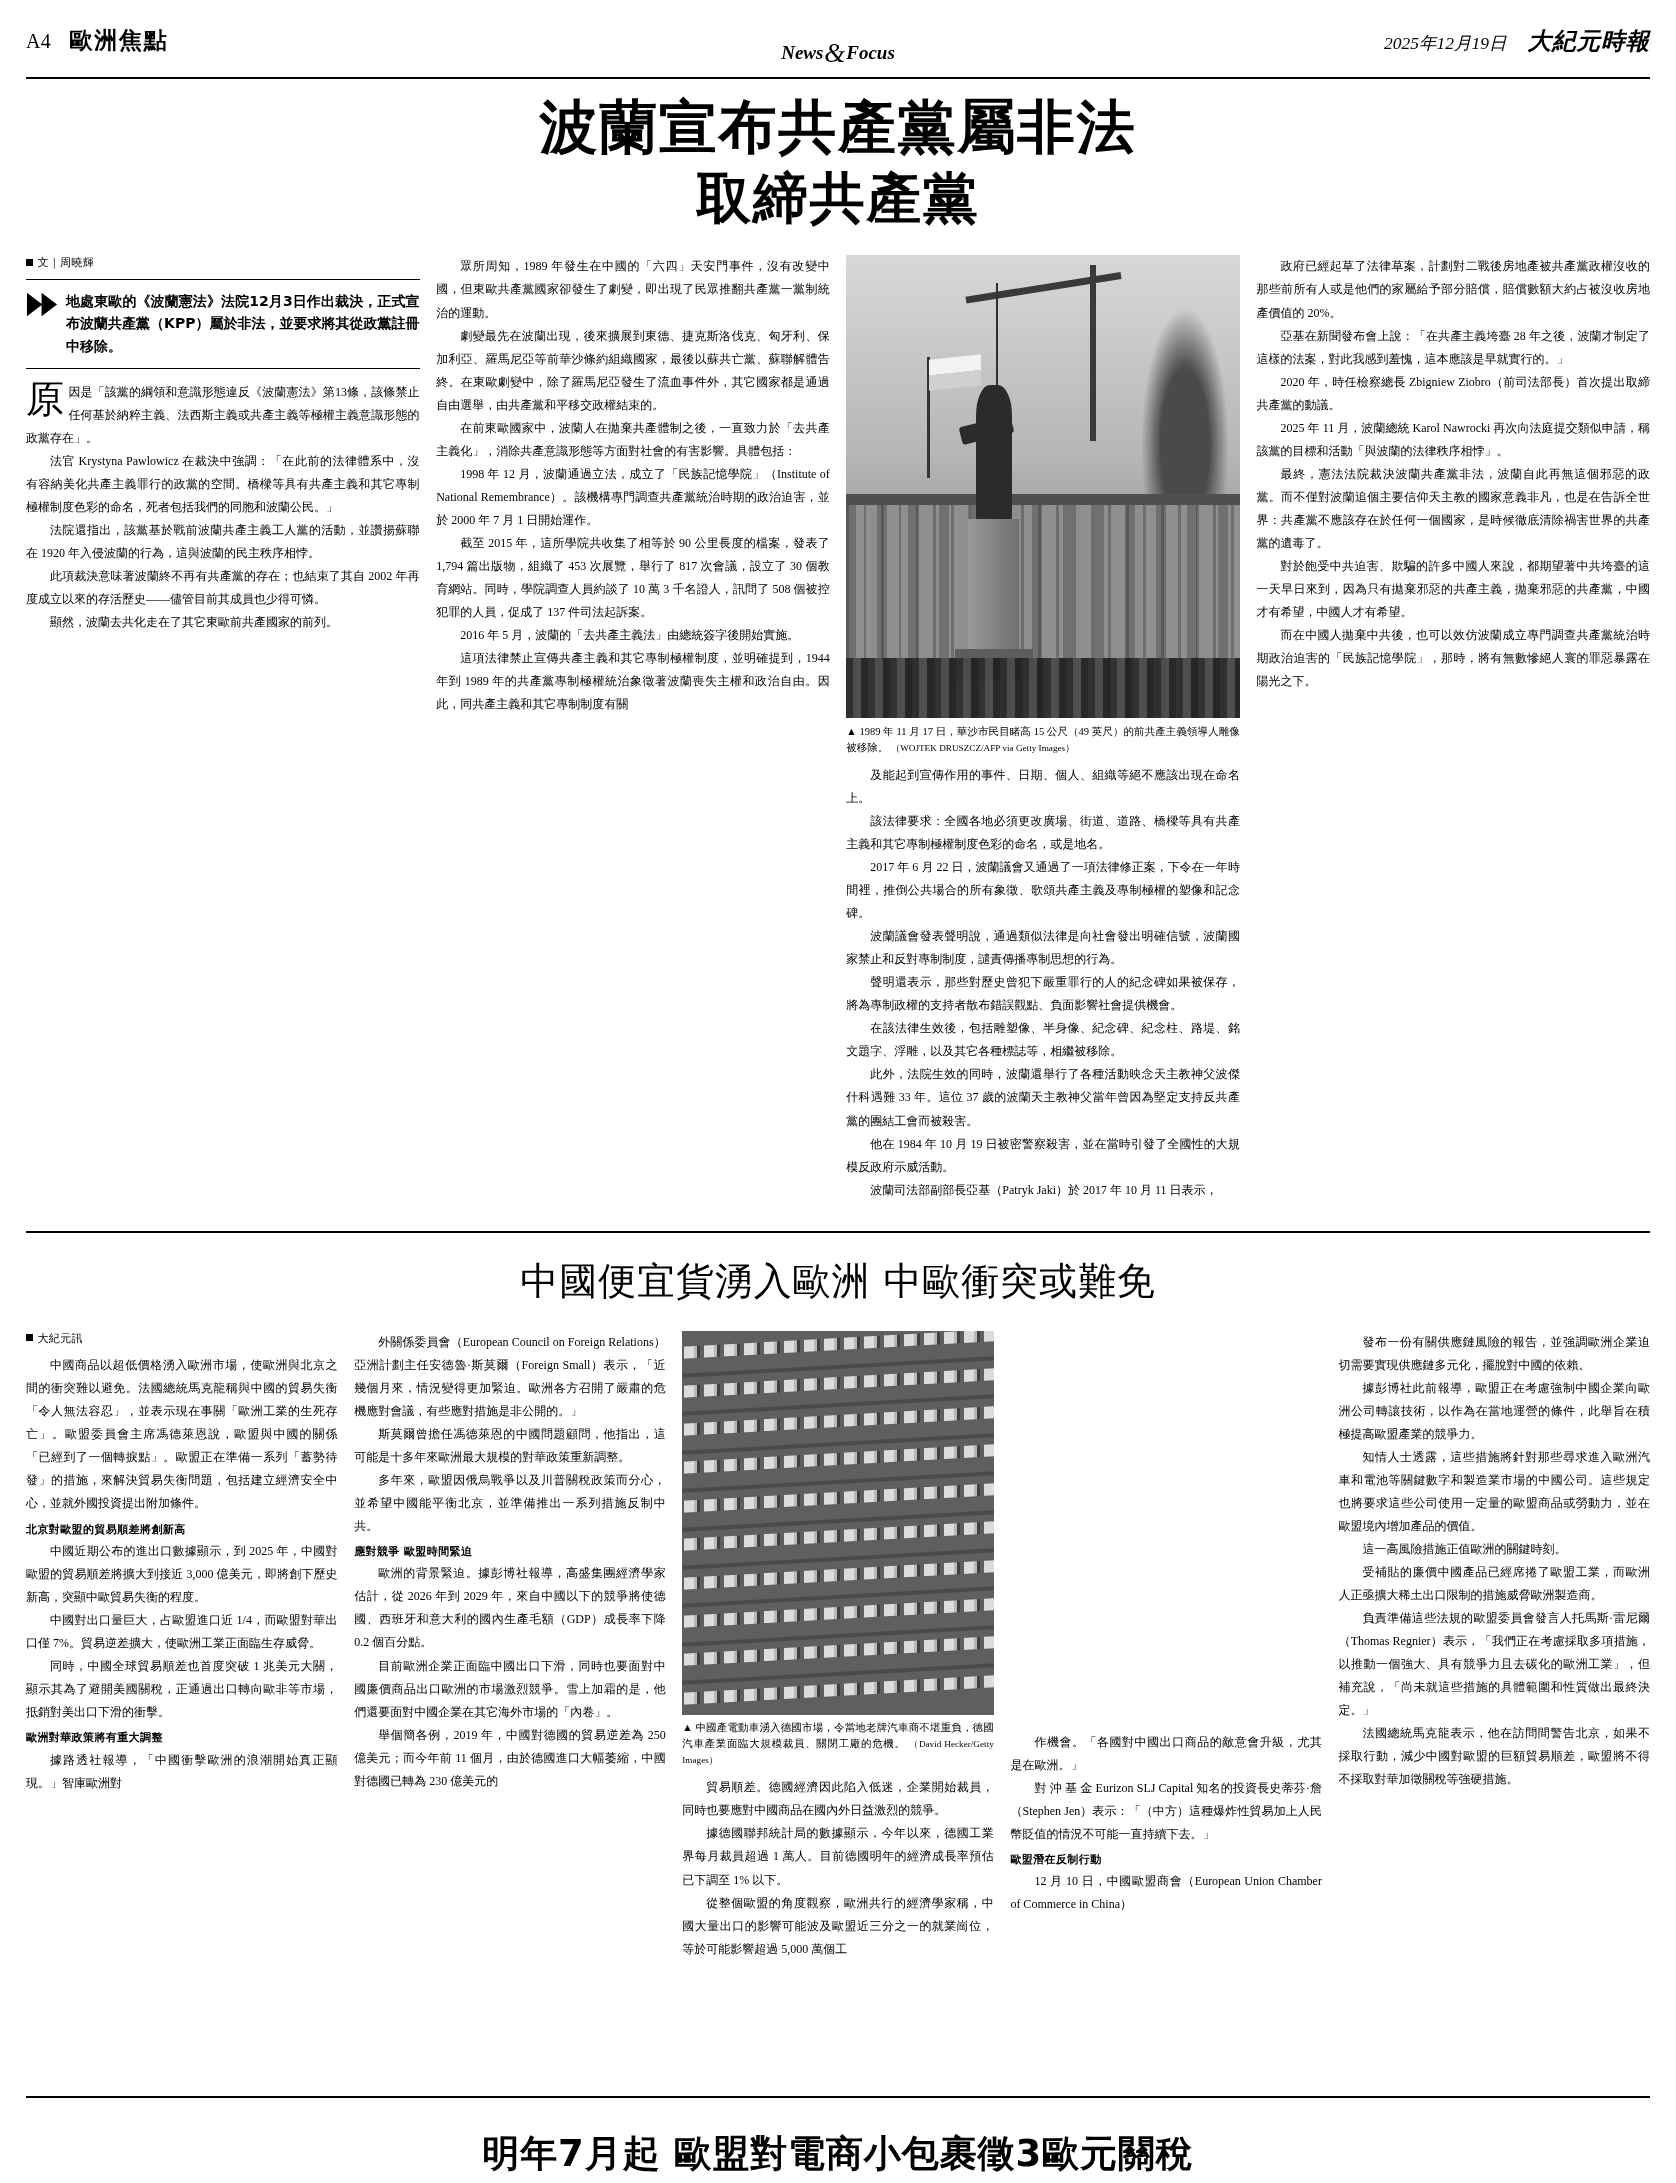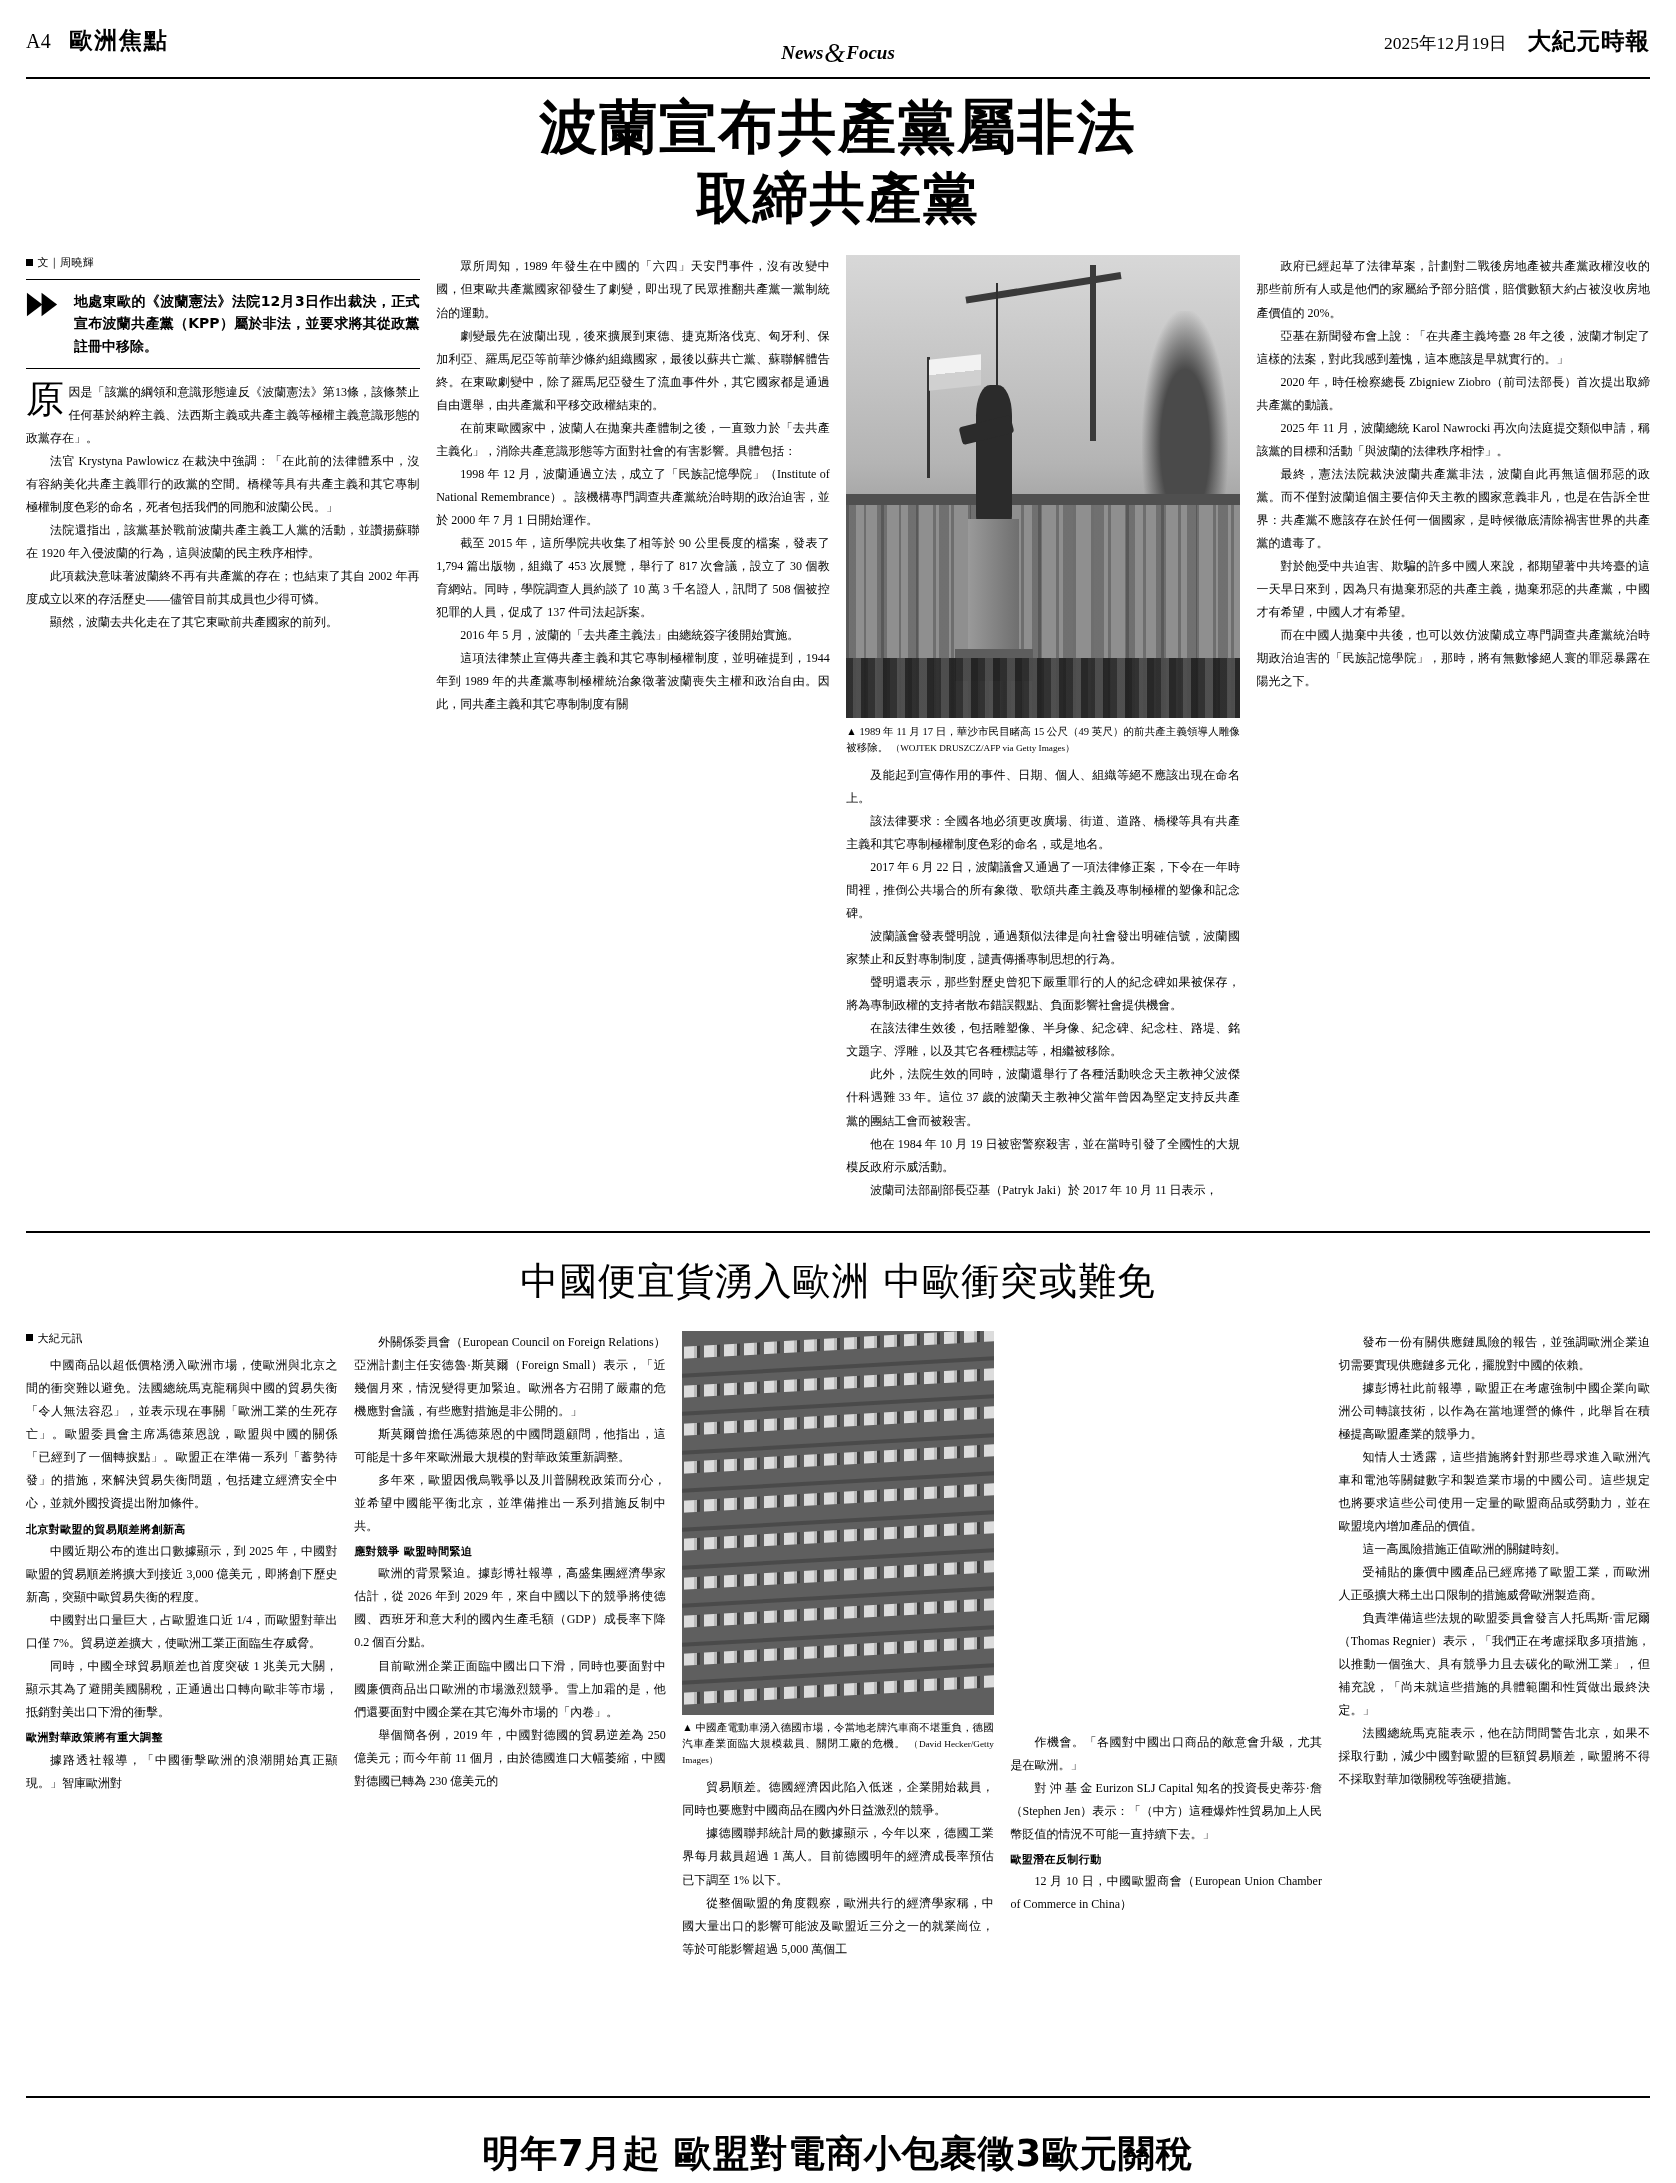--- a/index.html
+++ b/index.html
@@ -69,20 +69,21 @@
     font-size: 27px;
     font-style: italic;
     font-weight: normal;
     vertical-align: -2.6px;
     margin: 0 0.9px;
   }
   .mh-right {
     display: flex;
     align-items: baseline;
     gap: 21px;
+    font-style: italic;
   }
   .mh-date {
     font-size: 17.5px;
     font-family: "Liberation Serif", serif;
   }
   .mh-logo {
     font-family: "DejaVu Sans", sans-serif;
     font-size: 23.6px;
     font-weight: bold;
     letter-spacing: 0.9px;
@@ -155,21 +156,21 @@
   }
 
   .leadbox {
     border-top: 1.3px solid #000;
     border-bottom: 1.3px solid #000;
     padding: 9.6px 0 10.5px 0;
     margin-bottom: 11.4px;
   }
   .leadbox .inner {
     display: flex;
-    gap: 16px;
+    gap: 8px;
   }
   .arrow-mark {
     flex: 0 0 auto;
     width: 32px;
     padding-top: 2.6px;
   }
   .arrow-mark svg { display:block; }
   .lead-text {
     font-family: "DejaVu Sans", sans-serif;
     font-weight: bold;

